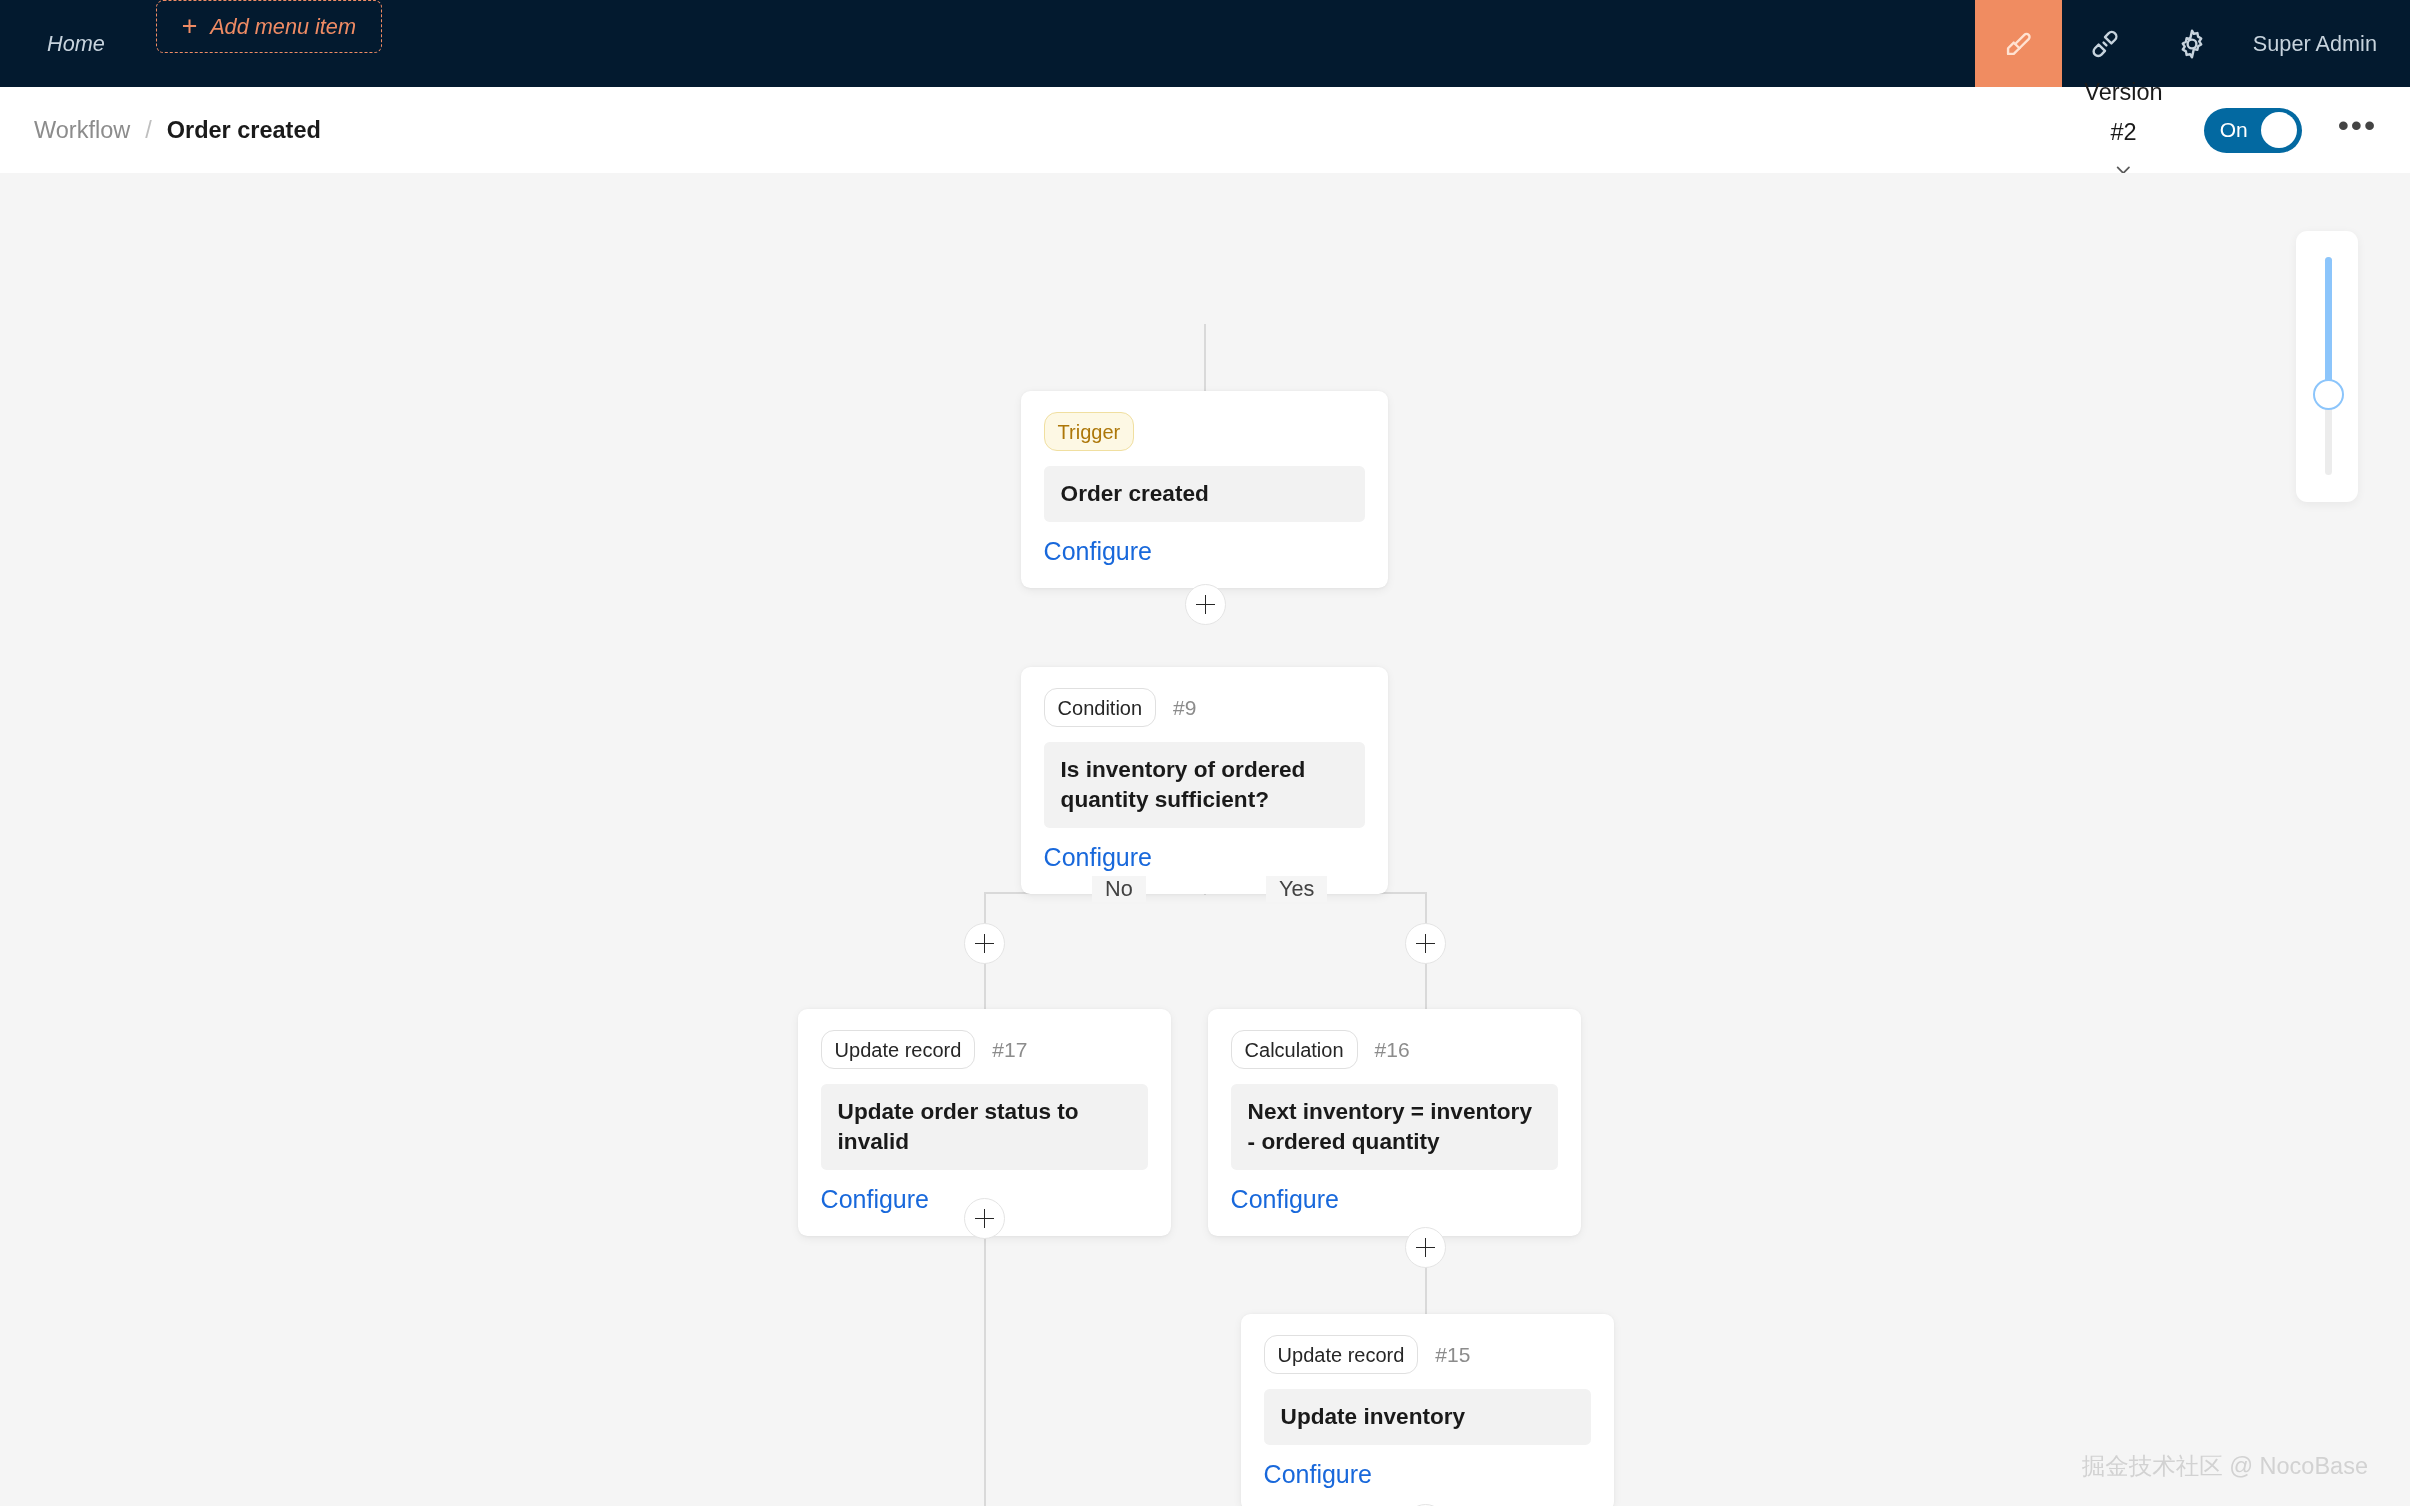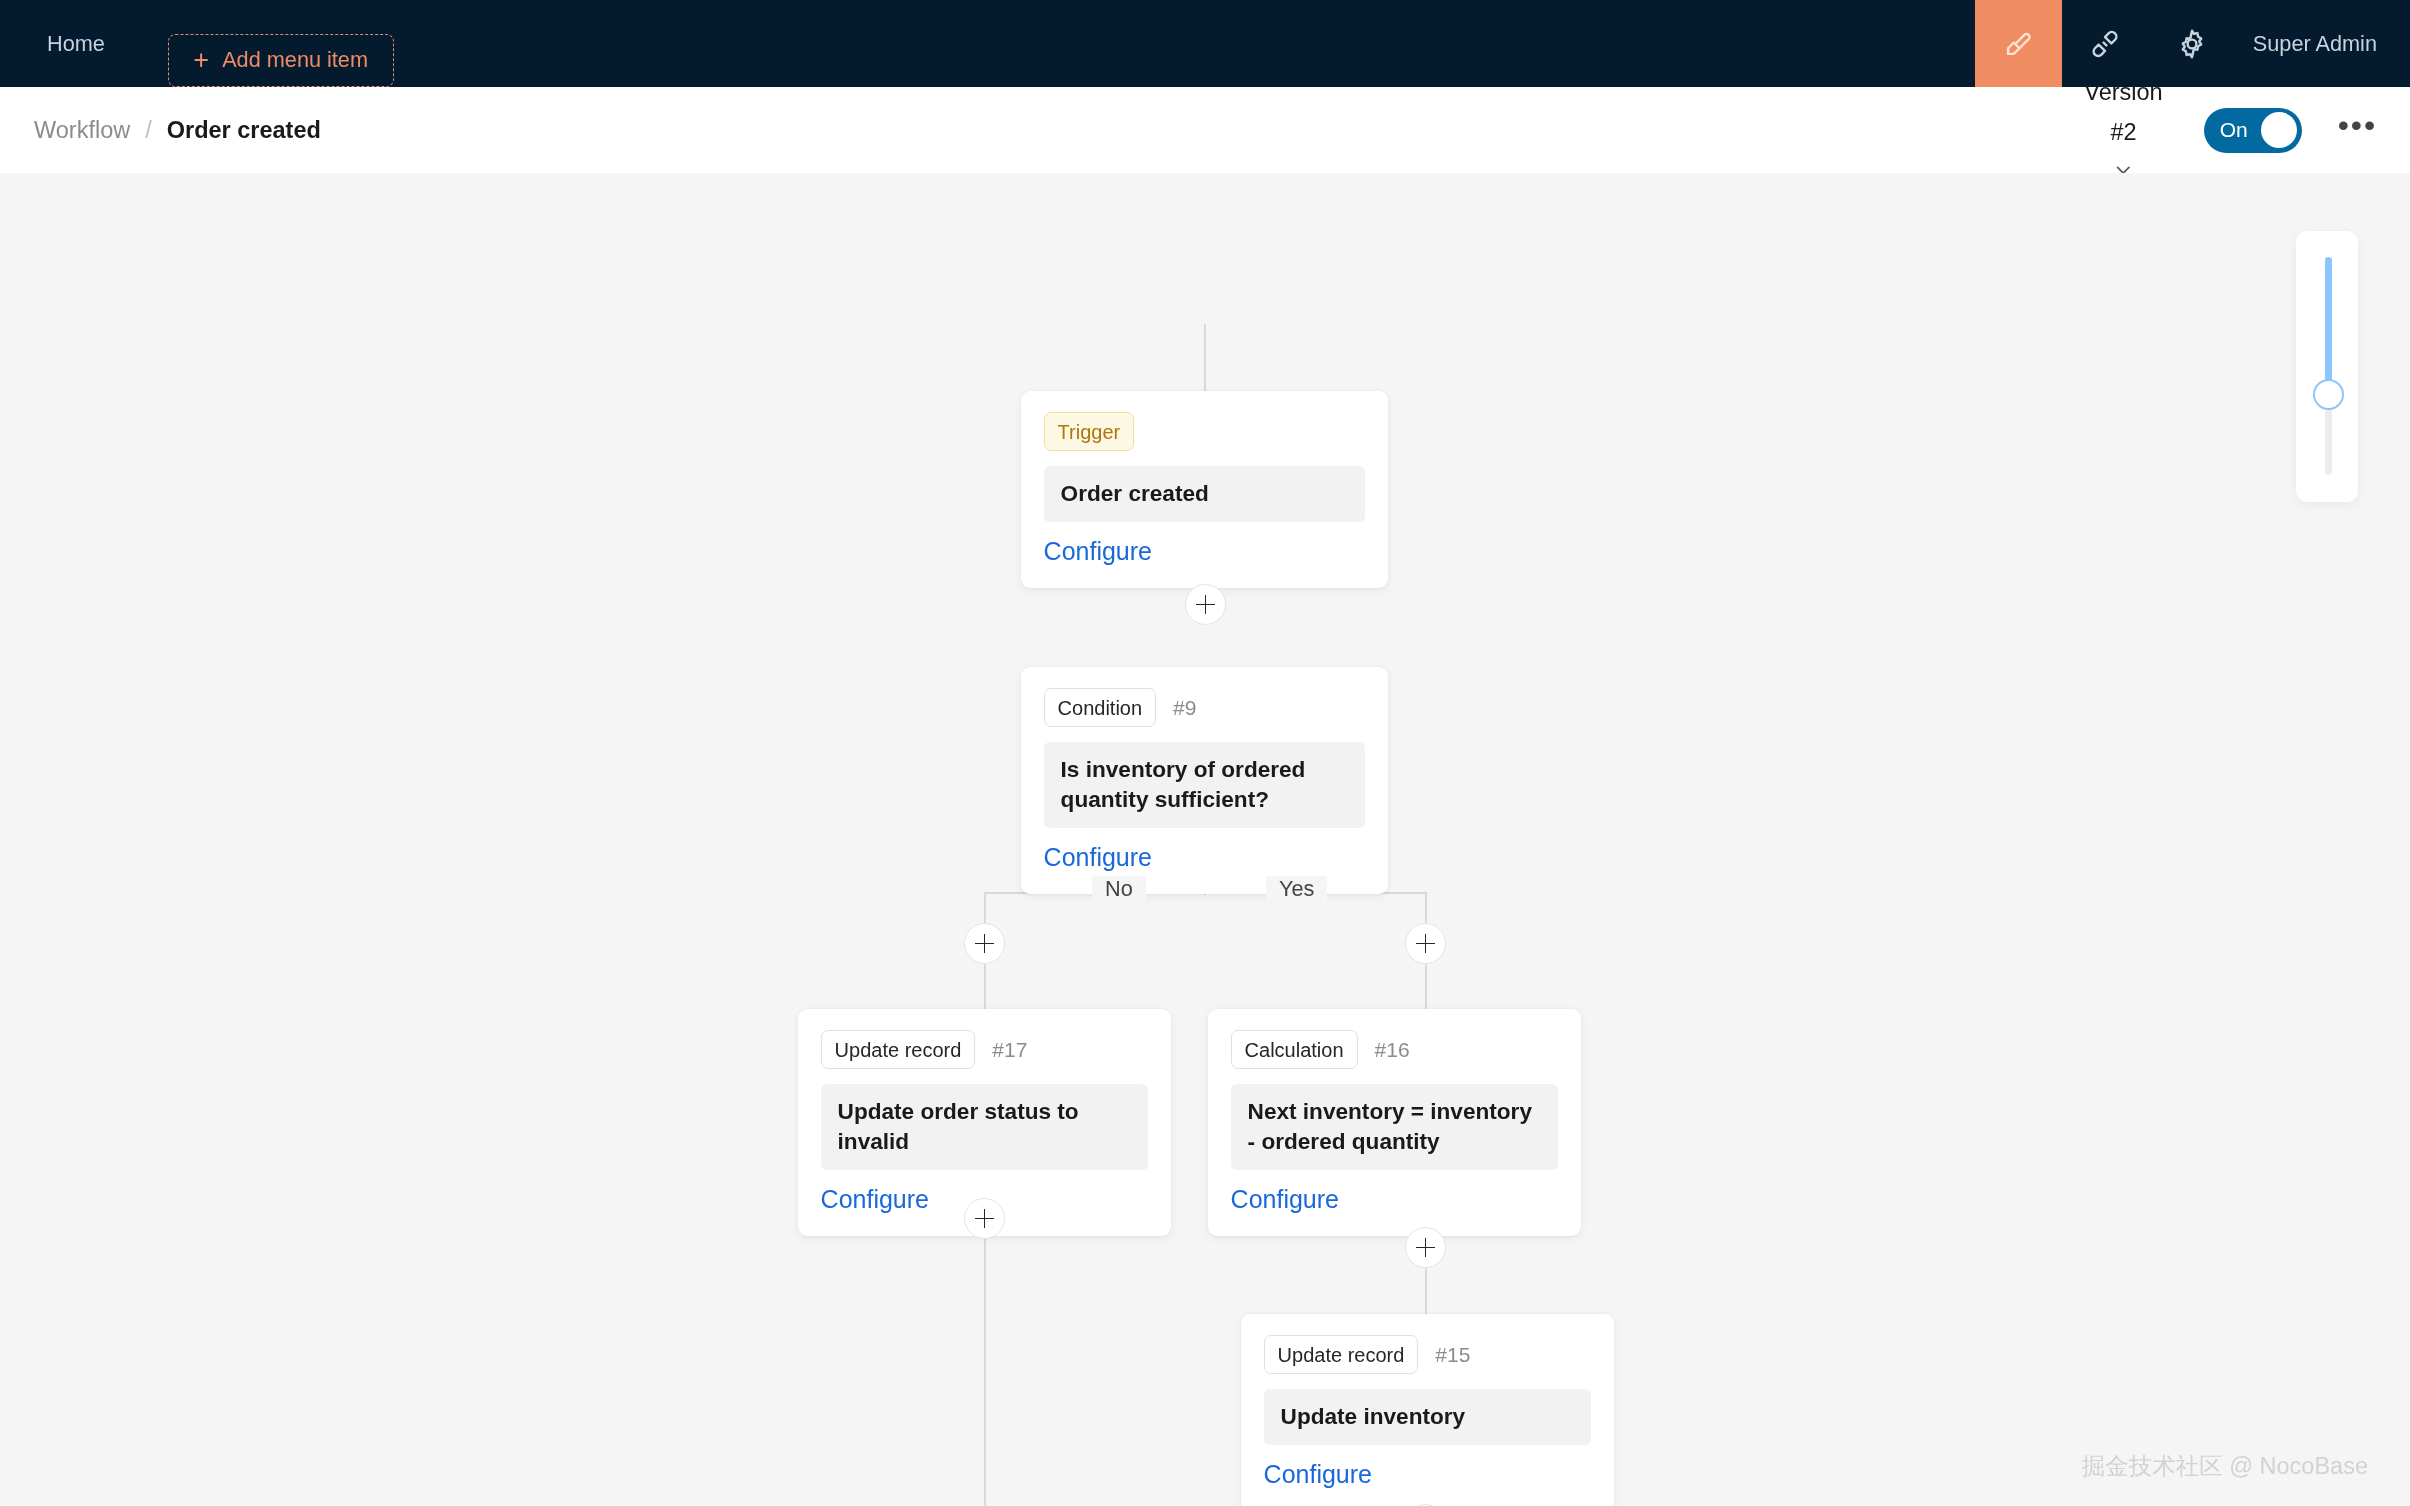--- a/index.html
+++ b/index.html
@@ -34,23 +34,24 @@
     font-size: 40px;
     letter-spacing: -0.5px;
     line-height: 1;
     white-space: nowrap;
   }
   .brand-text .b1 { color: #ffffff; font-weight: 700; }
   .brand-text .b2 { color: #c8d4de; font-weight: 300; }
 
   .nav-items {
     display: flex;
-    align-items: flex-end;
-    gap: 16px;
+    align-items: flex-start;
+    gap: 4px;
     margin-left: 21px;
+    font-style: italic;
   }
   .nav-link {
     color: #c7d3dd;
     font-size: 21.7px;
     padding: 0 26px;
     line-height: 87px;
     cursor: pointer;
     white-space: nowrap;
   }
   .add-menu-btn {
@@ -226,21 +227,21 @@
   .node-head {
     display: flex;
     align-items: center;
     gap: 17px;
     margin-bottom: 15px;
   }
   .badge {
     font-size: 20px;
     line-height: 1;
     padding: 8.5px 13px;
-    border-radius: 7px;
+    border-radius: 13px;
     white-space: nowrap;
   }
   .badge.trigger {
     background: #fdf8e4;
     border: 0.9px solid #f0dfa0;
     color: #ad7709;
   }
   .badge.plain {
     background: #ffffff;
     border: 0.9px solid #e0e0e0;

